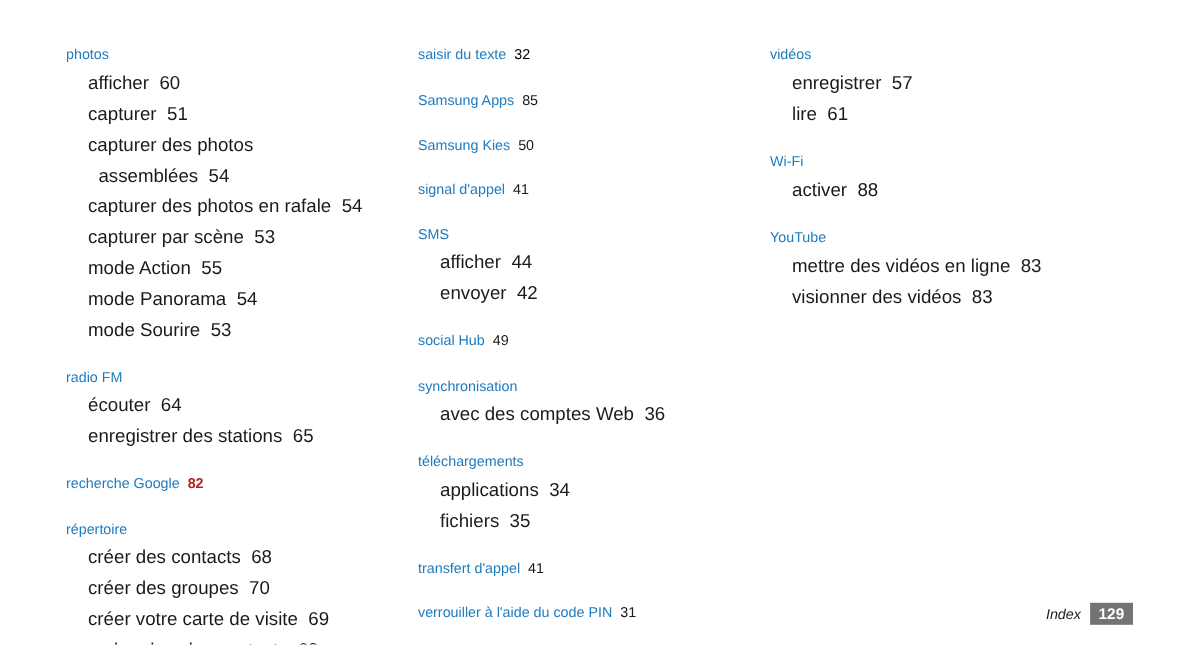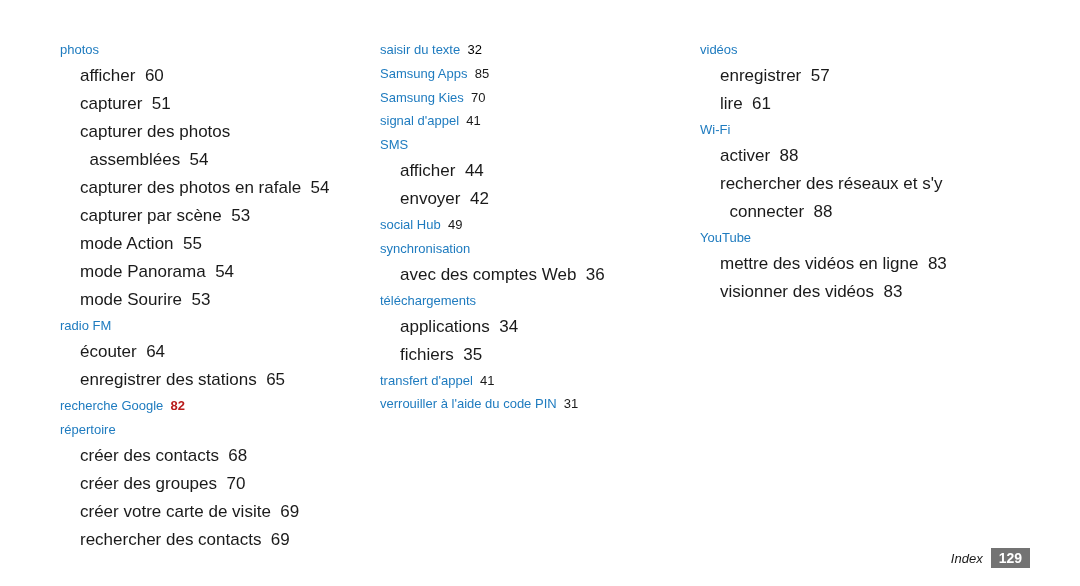--- a/index.html
+++ b/index.html
@@ -24,21 +24,21 @@
       flex-direction: row;
       padding: 40px 60px 40px 60px;
       gap: 0;
       height: 100%;
     }
 
     .column {
       flex: 1;
       display: flex;
       flex-direction: column;
-      gap: 0;
+      gap: 17px;
     }
 
     .index-entry {
       margin-bottom: 2px;
       line-height: 1.6;
     }
 
     .entry-header {
       color: #1e7bbf;
       font-size: 13px;
@@ -123,21 +123,21 @@
 
     <div class="index-entry">
       <div class="entry-header first">saisir du texte&nbsp;&nbsp;<span style="color:#000000; font-weight:normal;">32</span></div>
     </div>
 
     <div class="index-entry">
       <div class="entry-header">Samsung Apps&nbsp;&nbsp;<span style="color:#1a1a1a; font-weight:normal;">85</span></div>
     </div>
 
     <div class="index-entry">
-      <div class="entry-header">Samsung Kies&nbsp;&nbsp;<span style="color:#1a1a1a; font-weight:normal;">70</span></div>
+      <div class="entry-header">Samsung Kies&nbsp;&nbsp;<span style="color:#1a1a1a; font-weight:normal;">50</span></div>
     </div>
 
     <div class="index-entry">
       <div class="entry-header">signal d'appel&nbsp;&nbsp;<span style="color:#1a1a1a; font-weight:normal;">41</span></div>
     </div>
 
     <div class="index-entry">
       <div class="entry-header">SMS</div>
       <div class="sub-entry">afficher&nbsp;&nbsp;44</div>
       <div class="sub-entry">envoyer&nbsp;&nbsp;42</div>
@@ -171,21 +171,20 @@
 
     <div class="index-entry">
       <div class="entry-header first">vidéos</div>
       <div class="sub-entry">enregistrer&nbsp;&nbsp;57</div>
       <div class="sub-entry">lire&nbsp;&nbsp;61</div>
     </div>
 
     <div class="index-entry">
       <div class="entry-header">Wi-Fi</div>
       <div class="sub-entry">activer&nbsp;&nbsp;88</div>
-      <div class="sub-entry">rechercher des réseaux et s'y<br>&nbsp;&nbsp;connecter&nbsp;&nbsp;88</div>
     </div>
 
     <div class="index-entry">
       <div class="entry-header">YouTube</div>
       <div class="sub-entry">mettre des vidéos en ligne&nbsp;&nbsp;83</div>
       <div class="sub-entry">visionner des vidéos&nbsp;&nbsp;83</div>
     </div>
   </div>
 </div>
 

